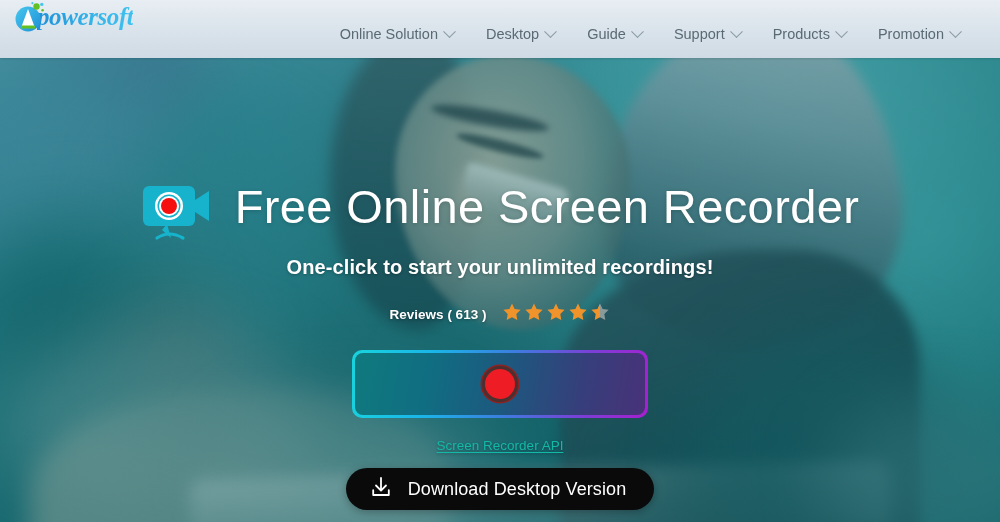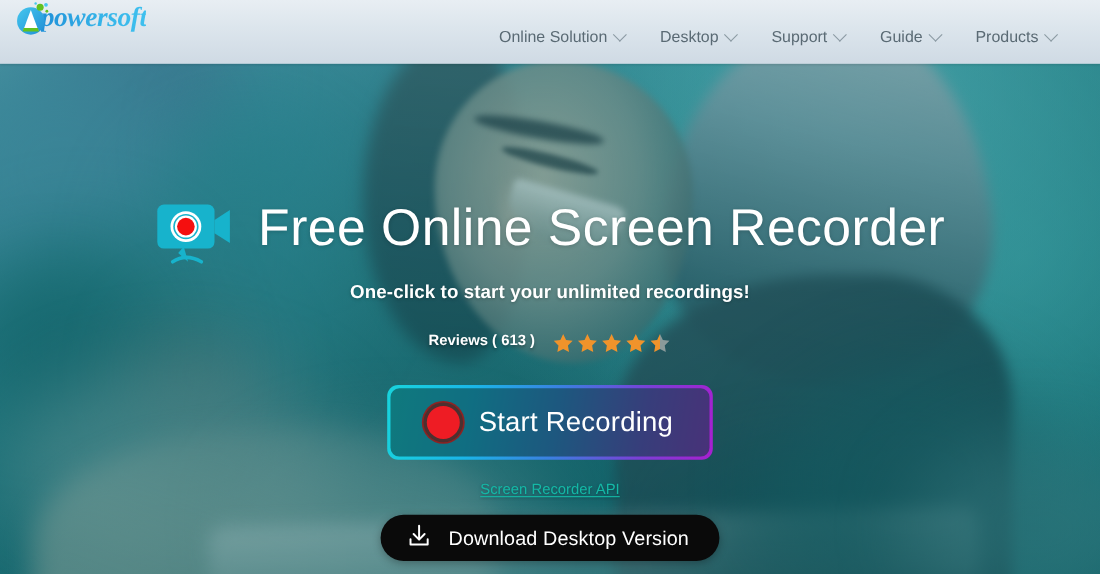--- a/index.html
+++ b/index.html
@@ -157,27 +157,27 @@
     display:flex; align-items:center; justify-content:center; gap:22px;
   }
   .rec-logo { width:72px; height:72px; position:relative; flex:0 0 auto; }
   .headline {
     font-size:47px; font-weight:300; color:#ffffff;
     letter-spacing:0.4px; white-space:nowrap;
     text-shadow:0 1px 4px rgba(0,0,0,0.18);
   }
   .subhead {
     position:absolute; left:0; right:0; top:198px; text-align:center;
-    font-size:17px; font-weight:bold; color:#ffffff;
+    font-size:20px; font-weight:bold; color:#ffffff;
     letter-spacing:0.1px;
     text-shadow:0 1px 3px rgba(0,0,0,0.28);
   }
   .reviews {
     position:absolute; left:0; right:0; top:244px;
-    display:flex; align-items:flex-start; justify-content:center; gap:16px;
+    display:flex; align-items:flex-end; justify-content:center; gap:16px;
   }
   .reviews-label {
     font-size:13.5px; font-weight:bold; color:#ffffff;
     text-shadow:0 1px 3px rgba(0,0,0,0.35);
   }
   .stars { display:flex; align-items:center; gap:2px; }
   .star { width:20px; height:20px; display:block; }
 
   .cta-wrap {
     position:absolute; left:0; right:0; top:292px;
@@ -291,34 +291,38 @@
       <span class="chev"></span>
     </div>
 
     <div class="nav-item">
       <span>Desktop</span>
       <span class="chev"></span>
     </div>
 
 
     <div class="nav-item">
+      <span>Guide</span>
+      <span class="chev"></span>
+    </div>
+
+    <div class="nav-item">
       <span>Support</span>
       <span class="chev"></span>
     </div>
 
     <div class="nav-item">
-      <span>Guide</span>
-      <span class="chev"></span>
-    </div>
-
-    <div class="nav-item">
       <span>Products</span>
       <span class="chev"></span>
     </div>
 
+    <div class="nav-item">
+      <span>Promotion</span>
+      <span class="chev"></span>
+    </div>
 
   </div>
 </div>
 
 <div class="hero-content">
 
   <div class="title-row">
     <span class="rec-logo">
       <svg width="72" height="72" viewBox="0 0 72 72">
         <path d="M8 16 h40 a6 6 0 0 1 6 6 v28 a6 6 0 0 1 -6 6 h-40 a6 6 0 0 1 -6 -6 v-28 a6 6 0 0 1 6 -6 z" fill="#17b3cc"></path>
@@ -370,21 +374,20 @@
           <path d="M10 1.6 L12.6 7 L18.6 7.8 L14.3 12 L15.3 18 L10 15.2 L4.7 18 L5.7 12 L1.4 7.8 L7.4 7 Z" fill="url(#halfStar)"></path>
         </svg>
       </span>
     </span>
   </div>
 
   <div class="cta-wrap">
     <div class="start-btn">
       <div class="start-btn-inner">
         <span class="rec-dot"></span>
-        <span class="start-label">Start Recording</span>
       </div>
     </div>
   </div>
 
   <div class="api-link-wrap">
     <a class="api-link" href="#">Screen Recorder API</a>
   </div>
 
   <div class="dl-wrap">
     <div class="dl-btn">

